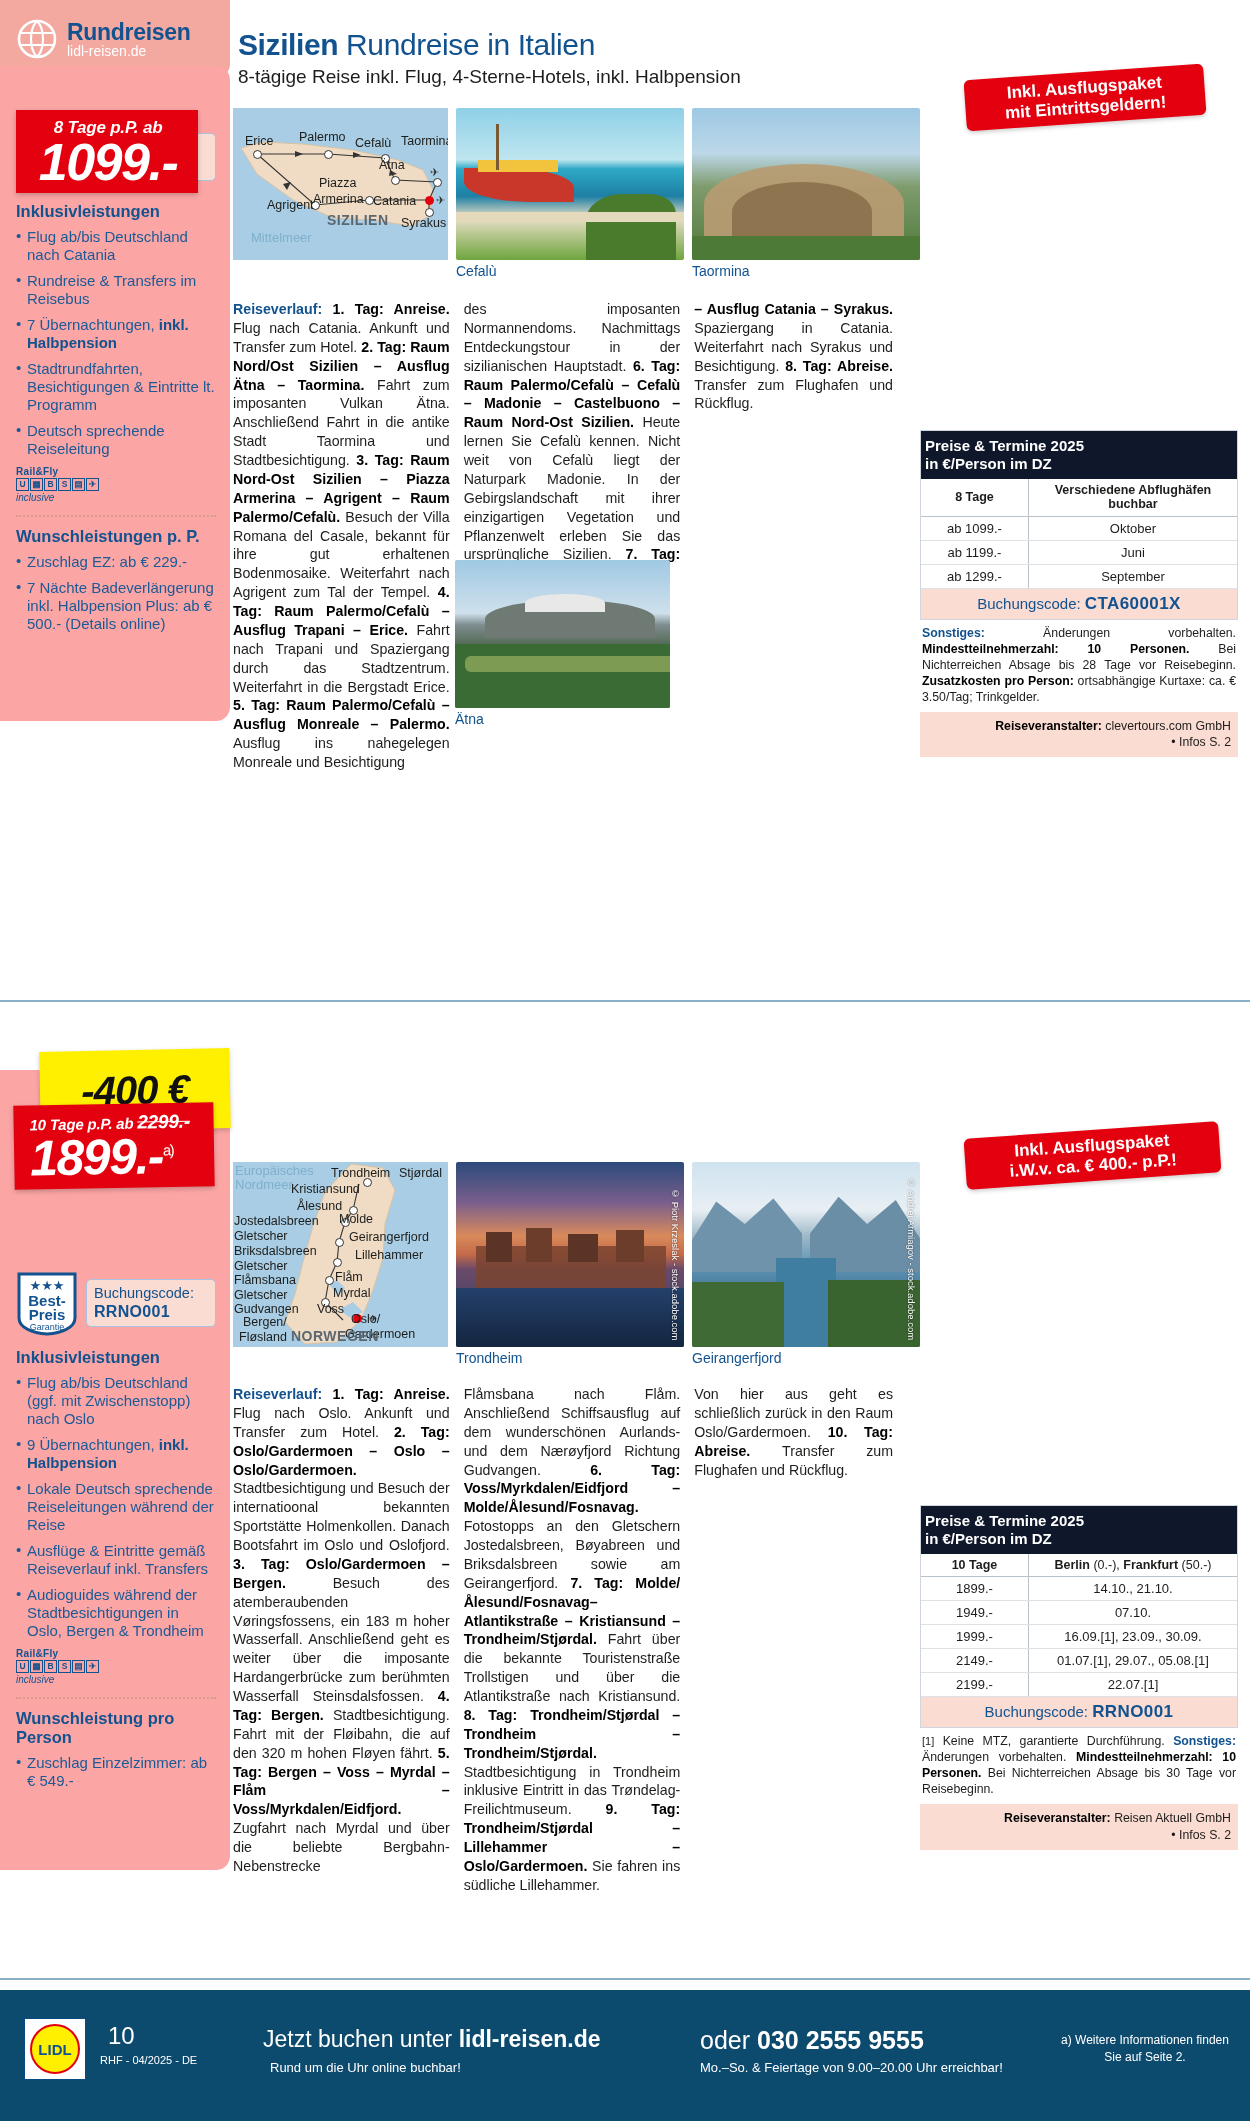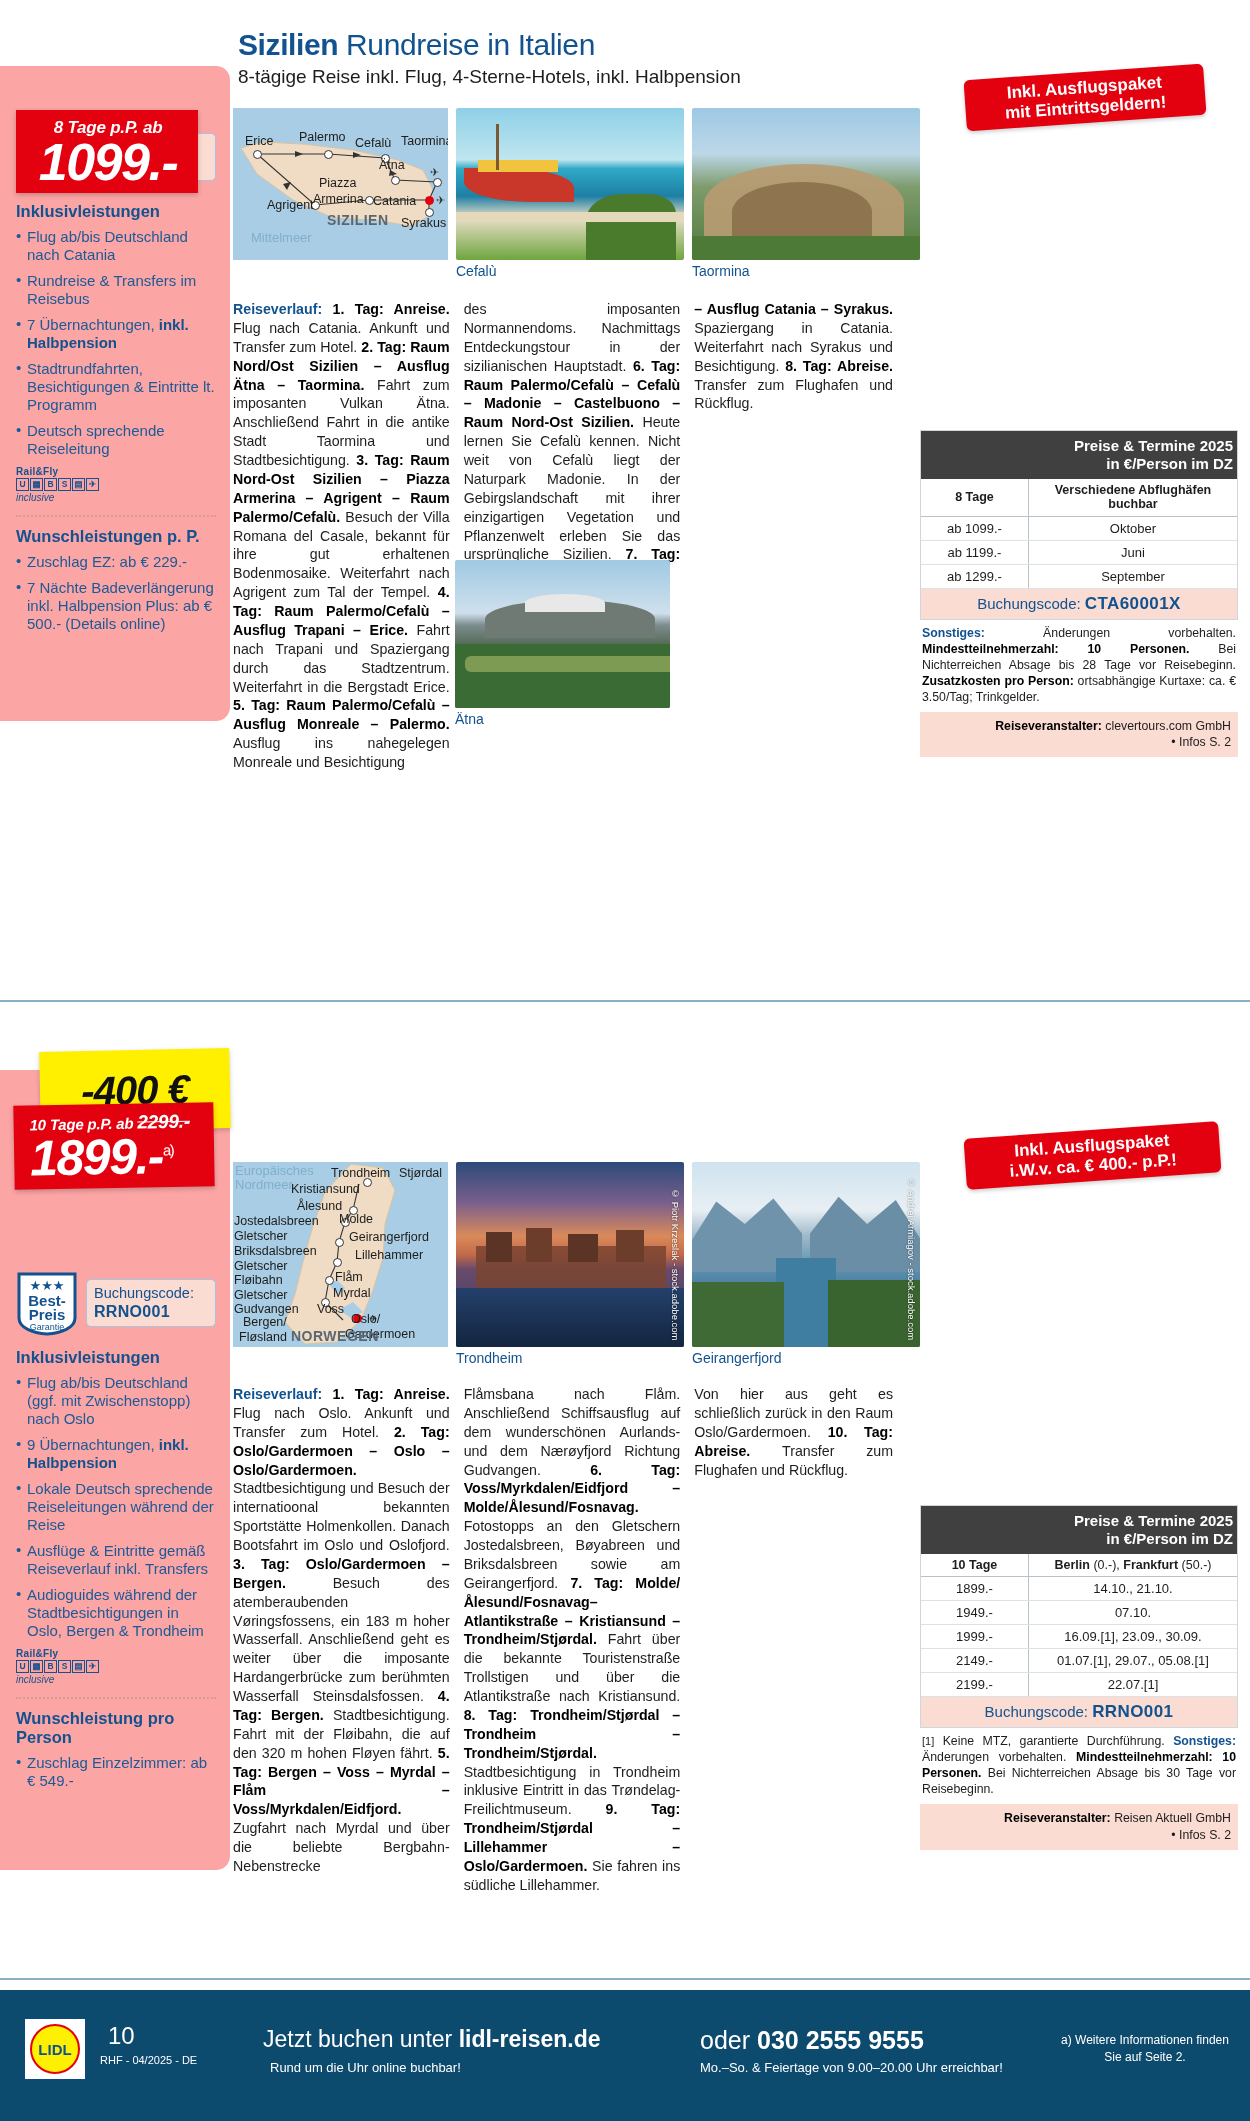--- a/index.html
+++ b/index.html
@@ -129,21 +129,21 @@
 
   
   .cols { display:flex; gap:14px; }
   .col { font-size:14.2px; line-height:1.33; color:#1d1d1b; text-align:justify; }
   .col b { color:#000; }
   .col .rv { color:#12528f; font-weight:bold; }
 
   
   .ptable { width:100%; border:1px solid #cfd6dd; background:#fff; }
   .pt-head {
-    background:#404040; color:#fff; text-align:right; font-weight:bold;
+    background:#0f172a; color:#fff; text-align:left; font-weight:bold;
     font-size:15px; padding:6px 4px; line-height:1.2;
   }
   .ptable table { width:100%; border-collapse:collapse; }
   .ptable th, .ptable td {
     font-size:13px; text-align:center; padding:4px 3px; color:#1d1d1b;
   }
   .ptable th { font-weight:bold; font-size:12.5px; line-height:1.15;}
   .ptable tr.hrow th { border-bottom:1.5px solid #b9c1c9; }
   .ptable tbody tr td { border-bottom:1px solid #dde2e7; }
   .ptable .c1 { width:34%; border-right:1.5px solid #b9c1c9; }
@@ -184,20 +184,32 @@
   .f-or2 { position:absolute; left:700px; top:70px; font-size:13px; }
   .f-right { position:absolute; left:1055px; top:42px; width:180px; font-size:12px; text-align:center; line-height:1.4;}
 </style>
 </head>
 <body>
 
 <div class="page">
 
   <div class="offer" id="offer-sicily">
 
+    <div class="brand">
+      <svg class="globe" viewBox="0 0 42 42">
+        <circle cx="21" cy="21" r="18" fill="none" stroke="#fff" stroke-width="2.6"></circle>
+        <path d="M21 3 C13 11 13 31 21 39" fill="none" stroke="#fff" stroke-width="2.2"></path>
+        <path d="M21 3 C29 11 29 31 21 39" fill="none" stroke="#fff" stroke-width="2.2"></path>
+        <path d="M4 15 H38 M4 27 H38" stroke="#fff" stroke-width="2.2" fill="none"></path>
+      </svg>
+      <div class="brand-txt">
+        <div class="brand-title">Rundreisen</div>
+        <div class="brand-sub">lidl-reisen.de</div>
+      </div>
+    </div>
 
     <div class="sidebar s1">
       <div style="height:58px"></div>
       <div class="bestrow">
         <svg class="bp-badge" viewBox="0 0 62 66">
           <path d="M3 4 h56 v44 c0 10 -14 15 -28 16 C17 63 3 58 3 48 Z" fill="#fff" stroke="#12528f" stroke-width="3"></path>
           <text x="31" y="20" text-anchor="middle" font-size="13" fill="#12528f">★★★</text>
           <text x="31" y="36" text-anchor="middle" font-size="15" font-weight="bold" fill="#12528f">Best-</text>
           <text x="31" y="50" text-anchor="middle" font-size="15" font-weight="bold" fill="#12528f">Preis</text>
           <text x="31" y="60" text-anchor="middle" font-size="9" fill="#12528f">Garantie</text>
@@ -485,21 +497,21 @@
             <span class="map-lbl" style="left:166px;top:4px">Stjørdal</span>
             <span class="map-lbl" style="left:58px;top:20px">Kristiansund</span>
             <span class="map-lbl" style="left:64px;top:37px">Ålesund</span>
             <span class="map-lbl" style="left:1px;top:52px">Jostedalsbreen</span>
             <span class="map-lbl" style="left:1px;top:67px">Gletscher</span>
             <span class="map-lbl" style="left:106px;top:50px">Molde</span>
             <span class="map-lbl" style="left:116px;top:68px">Geirangerfjord</span>
             <span class="map-lbl" style="left:1px;top:82px">Briksdalsbreen</span>
             <span class="map-lbl" style="left:1px;top:97px">Gletscher</span>
             <span class="map-lbl" style="left:122px;top:86px">Lillehammer</span>
-            <span class="map-lbl" style="left:1px;top:111px">Fløibahn</span>
+            <span class="map-lbl" style="left:1px;top:111px">Flåmsbana</span>
             <span class="map-lbl" style="left:1px;top:126px">Gletscher</span>
             <span class="map-lbl" style="left:102px;top:108px">Flåm</span>
             <span class="map-lbl" style="left:100px;top:124px">Myrdal</span>
             <span class="map-lbl" style="left:1px;top:140px">Gudvangen</span>
             <span class="map-lbl" style="left:84px;top:140px">Voss</span>
             <span class="map-lbl" style="left:10px;top:153px">Bergen/</span>
             <span class="map-lbl" style="left:6px;top:168px">Fløsland</span>
             <span class="map-lbl" style="left:118px;top:150px">Oslo/</span>
             <span class="map-lbl" style="left:112px;top:165px">Gardermoen</span>
             <span class="map-lbl country" style="left:58px;top:166px">NORWEGEN</span>

